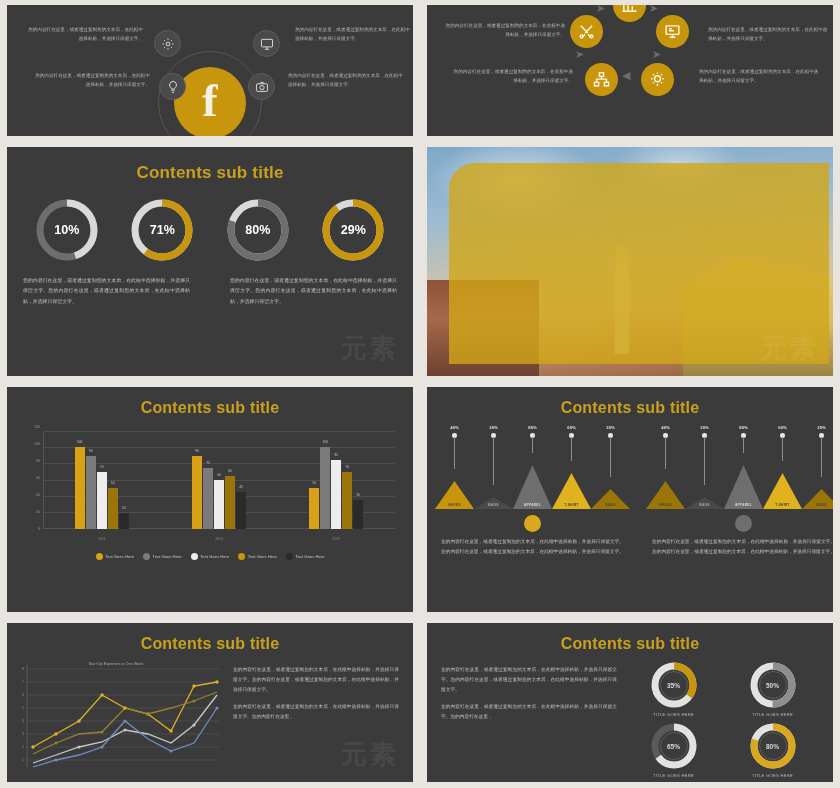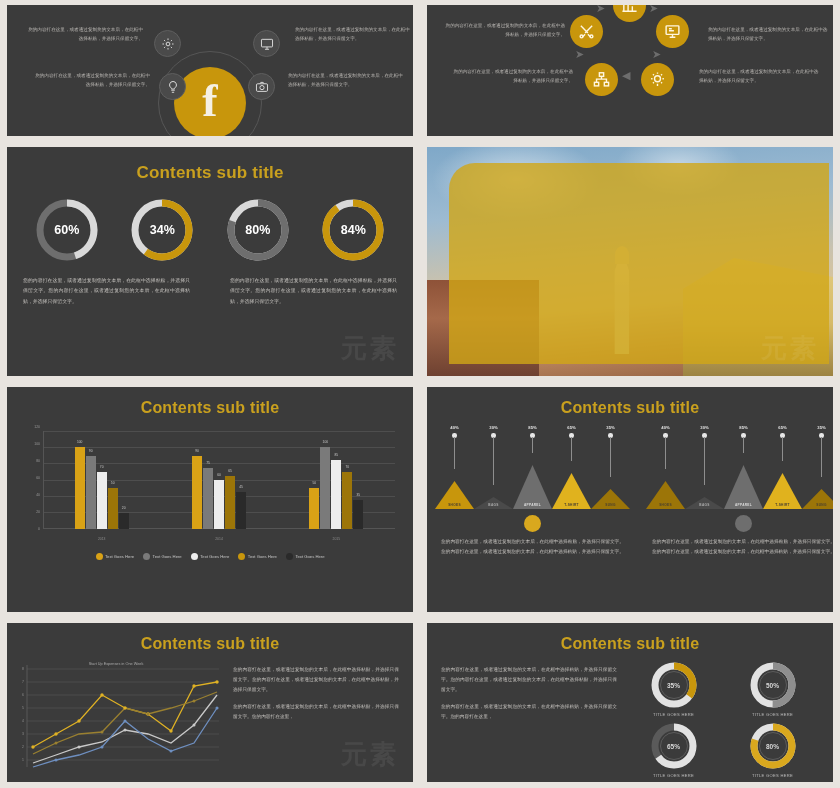--- a/index.html
+++ b/index.html
@@ -389,45 +389,45 @@
         <span class="rule"></span>
       </div>
 
       <div class="donut-row">
 
         <div class="donut">
           <svg width="66" height="66" viewBox="0 0 66 66">
             <circle cx="33" cy="33" r="27" fill="none" stroke="#6E6E6E" stroke-width="7"></circle>
             <circle cx="33" cy="33" r="27" fill="none" stroke="#D9D9D9" stroke-width="7" stroke-dasharray="76.3 169.6"></circle>
           </svg>
-          <span class="val">60%</span>
+          <span class="val">10%</span>
         </div>
 
         <div class="donut">
           <svg width="66" height="66" viewBox="0 0 66 66">
             <circle cx="33" cy="33" r="27" fill="none" stroke="#D9D9D9" stroke-width="7"></circle>
             <circle cx="33" cy="33" r="27" fill="none" stroke="#C8960C" stroke-width="7" stroke-dasharray="101.8 144.1"></circle>
           </svg>
-          <span class="val">34%</span>
+          <span class="val">71%</span>
         </div>
 
         <div class="donut">
           <svg width="66" height="66" viewBox="0 0 66 66">
             <circle cx="33" cy="33" r="27" fill="none" stroke="#D9D9D9" stroke-width="7"></circle>
             <circle cx="33" cy="33" r="27" fill="none" stroke="#6E6E6E" stroke-width="7" stroke-dasharray="135.7 110.2"></circle>
           </svg>
           <span class="val">80%</span>
         </div>
 
         <div class="donut">
           <svg width="66" height="66" viewBox="0 0 66 66">
             <circle cx="33" cy="33" r="27" fill="none" stroke="#D9D9D9" stroke-width="7"></circle>
             <circle cx="33" cy="33" r="27" fill="none" stroke="#C8960C" stroke-width="7" stroke-dasharray="152.7 93.2"></circle>
           </svg>
-          <span class="val">84%</span>
+          <span class="val">29%</span>
         </div>
       </div>
 
       <div class="d3-texts">
         <p class="cn">您的内容打在这里，或者通过复制您的文本后，在此框中选择粘贴，并选择只保留文字。您的内容打在这里，或者通过复制您的文本后，在此框中选择粘贴，并选择只保留文字。</p>
         <p class="cn">您的内容打在这里，或者通过复制您的文本后，在此框中选择粘贴，并选择只保留文字。您的内容打在这里，或者通过复制您的文本后，在此框中选择粘贴，并选择只保留文字。</p>
       </div>
       <div class="wm">元素</div>
     </div>
   </div>

